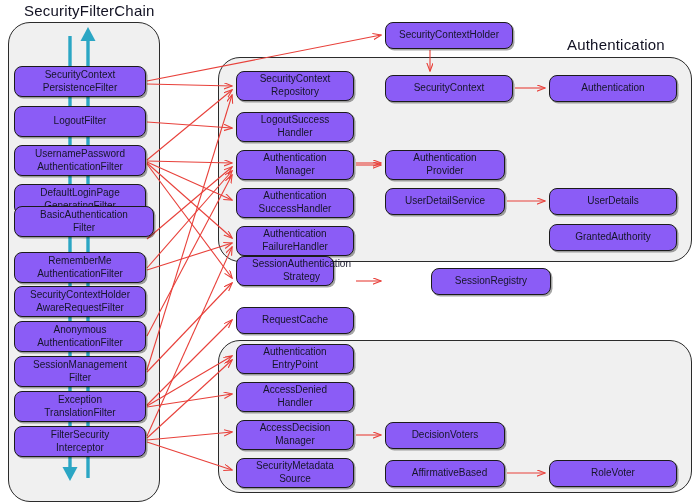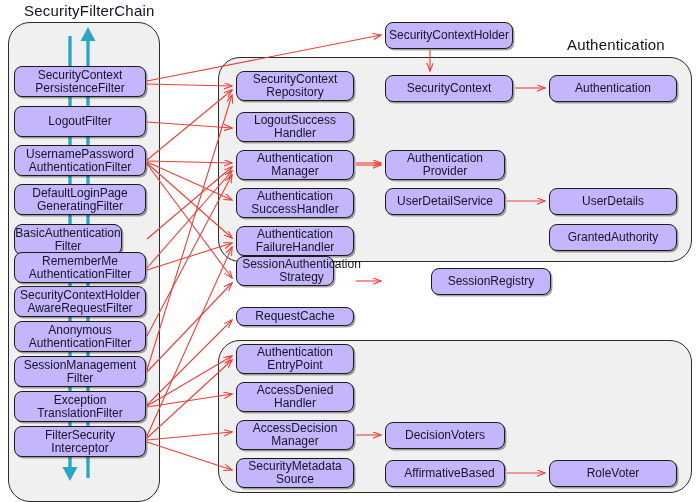--- a/index.html
+++ b/index.html
@@ -22,29 +22,29 @@
     position:absolute;
     font-size:15px;
     color:#111122;
     white-space:nowrap;
     letter-spacing:0.2px;
   }
 
   
   .node{
     position:absolute;
-    background:#c4b5fd;
+    background:#8b5cf6;
     border:1.5px solid #1b1b1b;
     border-radius:8px;
     box-sizing:border-box;
     display:flex;
     align-items:center;
     justify-content:center;
     text-align:center;
-    font-size:12px;
+    font-size:10px;
     line-height:12.6px;
     color:#151528;
     box-shadow:1.5px 1.5px 0 rgba(0,0,0,0.35);
     white-space:pre-line;
     padding:0 3px;
   }
 
   
   svg.layer{position:absolute;left:0;top:0;width:700px;height:502px;overflow:visible;pointer-events:none;}
   .redline{stroke:#e8403a;stroke-width:1.1px;fill:none;}
@@ -130,21 +130,21 @@
   </svg>
 
   <div id="nodes-filters">
       <div class="node" style="left: 14px; top: 66px; width: 132px; height: 31px;">SecurityContext
 PersistenceFilter</div>
       <div class="node" style="left: 14px; top: 106px; width: 132px; height: 31px;">LogoutFilter</div>
       <div class="node" style="left: 14px; top: 145px; width: 132px; height: 31px;">UsernamePassword
 AuthenticationFilter</div>
       <div class="node" style="left: 14px; top: 184px; width: 132px; height: 31px;">DefaultLoginPage
 GeneratingFilter</div>
-      <div class="node" style="left: 14px; top: 224px; width: 108px; height: 31px;">BasicAuthentication
+      <div class="node" style="left: 14px; top: 206px; width: 140px; height: 31px;">BasicAuthentication
 Filter</div>
       <div class="node" style="left: 14px; top: 252px; width: 132px; height: 31px;">RememberMe
 AuthenticationFilter</div>
       <div class="node" style="left: 14px; top: 286px; width: 132px; height: 31px;">SecurityContextHolder
 AwareRequestFilter</div>
       <div class="node" style="left: 14px; top: 321px; width: 132px; height: 31px;">Anonymous
 AuthenticationFilter</div>
       <div class="node" style="left: 14px; top: 356px; width: 132px; height: 31px;">SessionManagement
 Filter</div>
       <div class="node" style="left: 14px; top: 391px; width: 132px; height: 31px;">Exception
@@ -158,21 +158,21 @@
       <div class="node" style="left: 236px; top: 112px; width: 118px; height: 30px;">LogoutSuccess
 Handler</div>
       <div class="node" style="left: 236px; top: 150px; width: 118px; height: 30px;">Authentication
 Manager</div>
       <div class="node" style="left: 236px; top: 188px; width: 118px; height: 30px;">Authentication
 SuccessHandler</div>
       <div class="node" style="left: 236px; top: 226px; width: 118px; height: 30px;">Authentication
 FailureHandler</div>
       <div class="node" style="left: 236px; top: 256px; width: 98px; height: 30px; padding-left: 36px;">SessionAuthentication
 Strategy</div>
-      <div class="node" style="left: 236px; top: 307px; width: 118px; height: 19px;">RequestCache</div>
+      <div class="node" style="left: 236px; top: 307px; width: 118px; height: 27px;">RequestCache</div>
       <div class="node" style="left: 236px; top: 344px; width: 118px; height: 30px;">Authentication
 EntryPoint</div>
       <div class="node" style="left: 236px; top: 382px; width: 118px; height: 30px;">AccessDenied
 Handler</div>
       <div class="node" style="left: 236px; top: 420px; width: 118px; height: 30px;">AccessDecision
 Manager</div>
       <div class="node" style="left: 236px; top: 458px; width: 118px; height: 30px;">SecurityMetadata
 Source</div>
     </div>
   <div id="nodes-domain">

